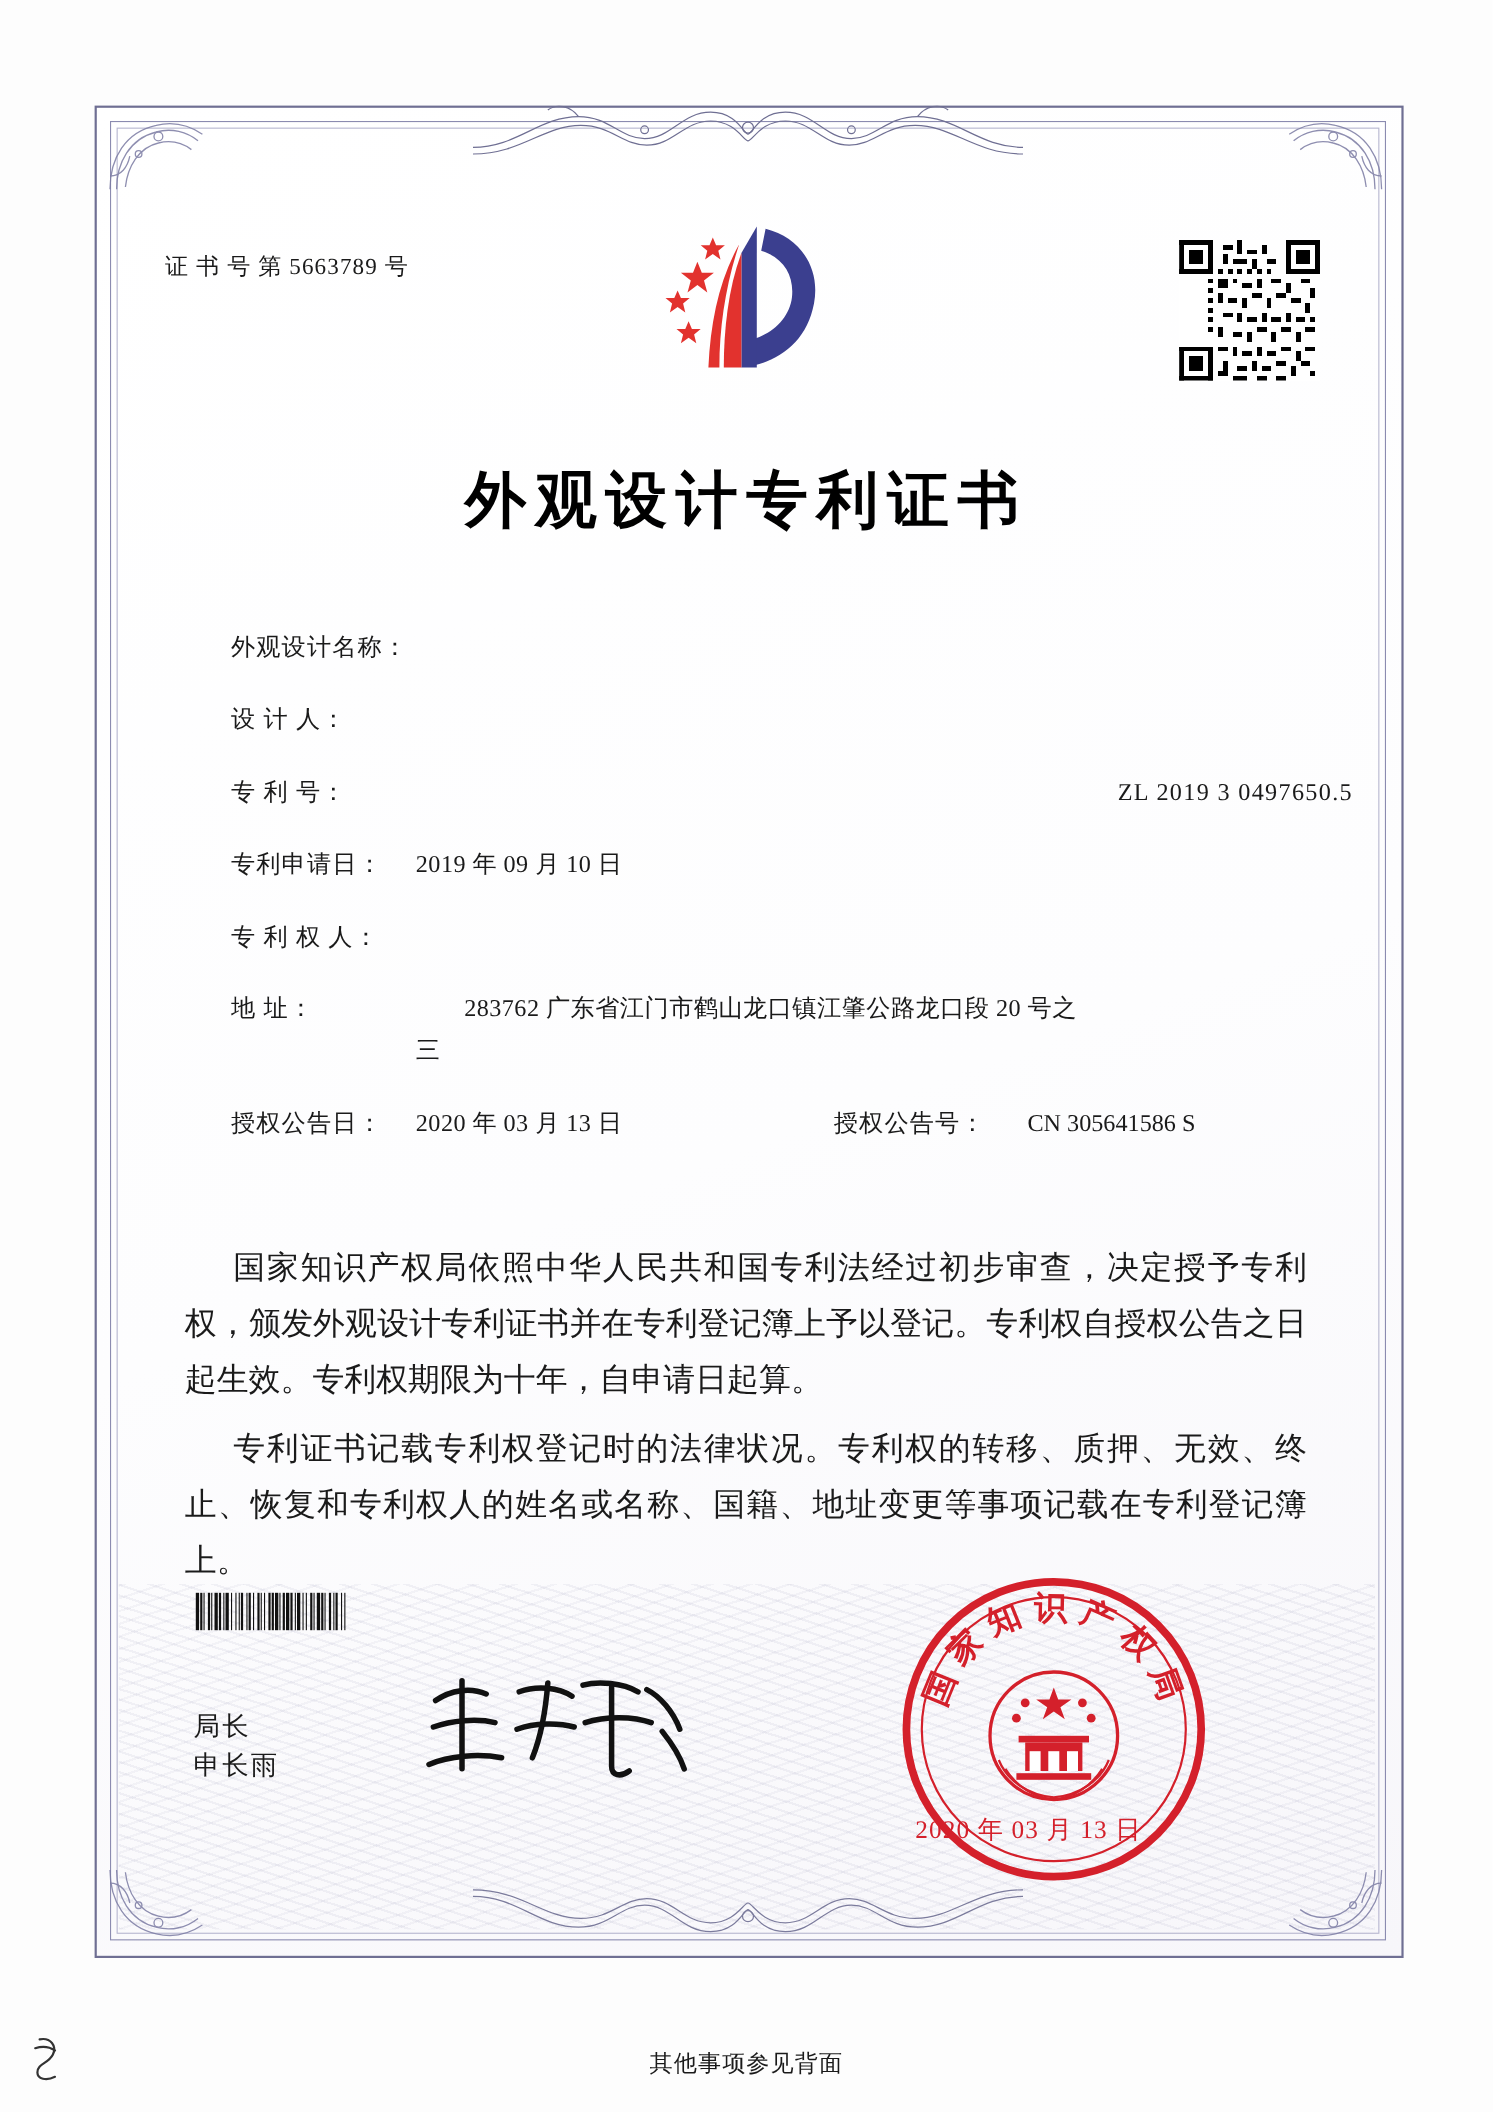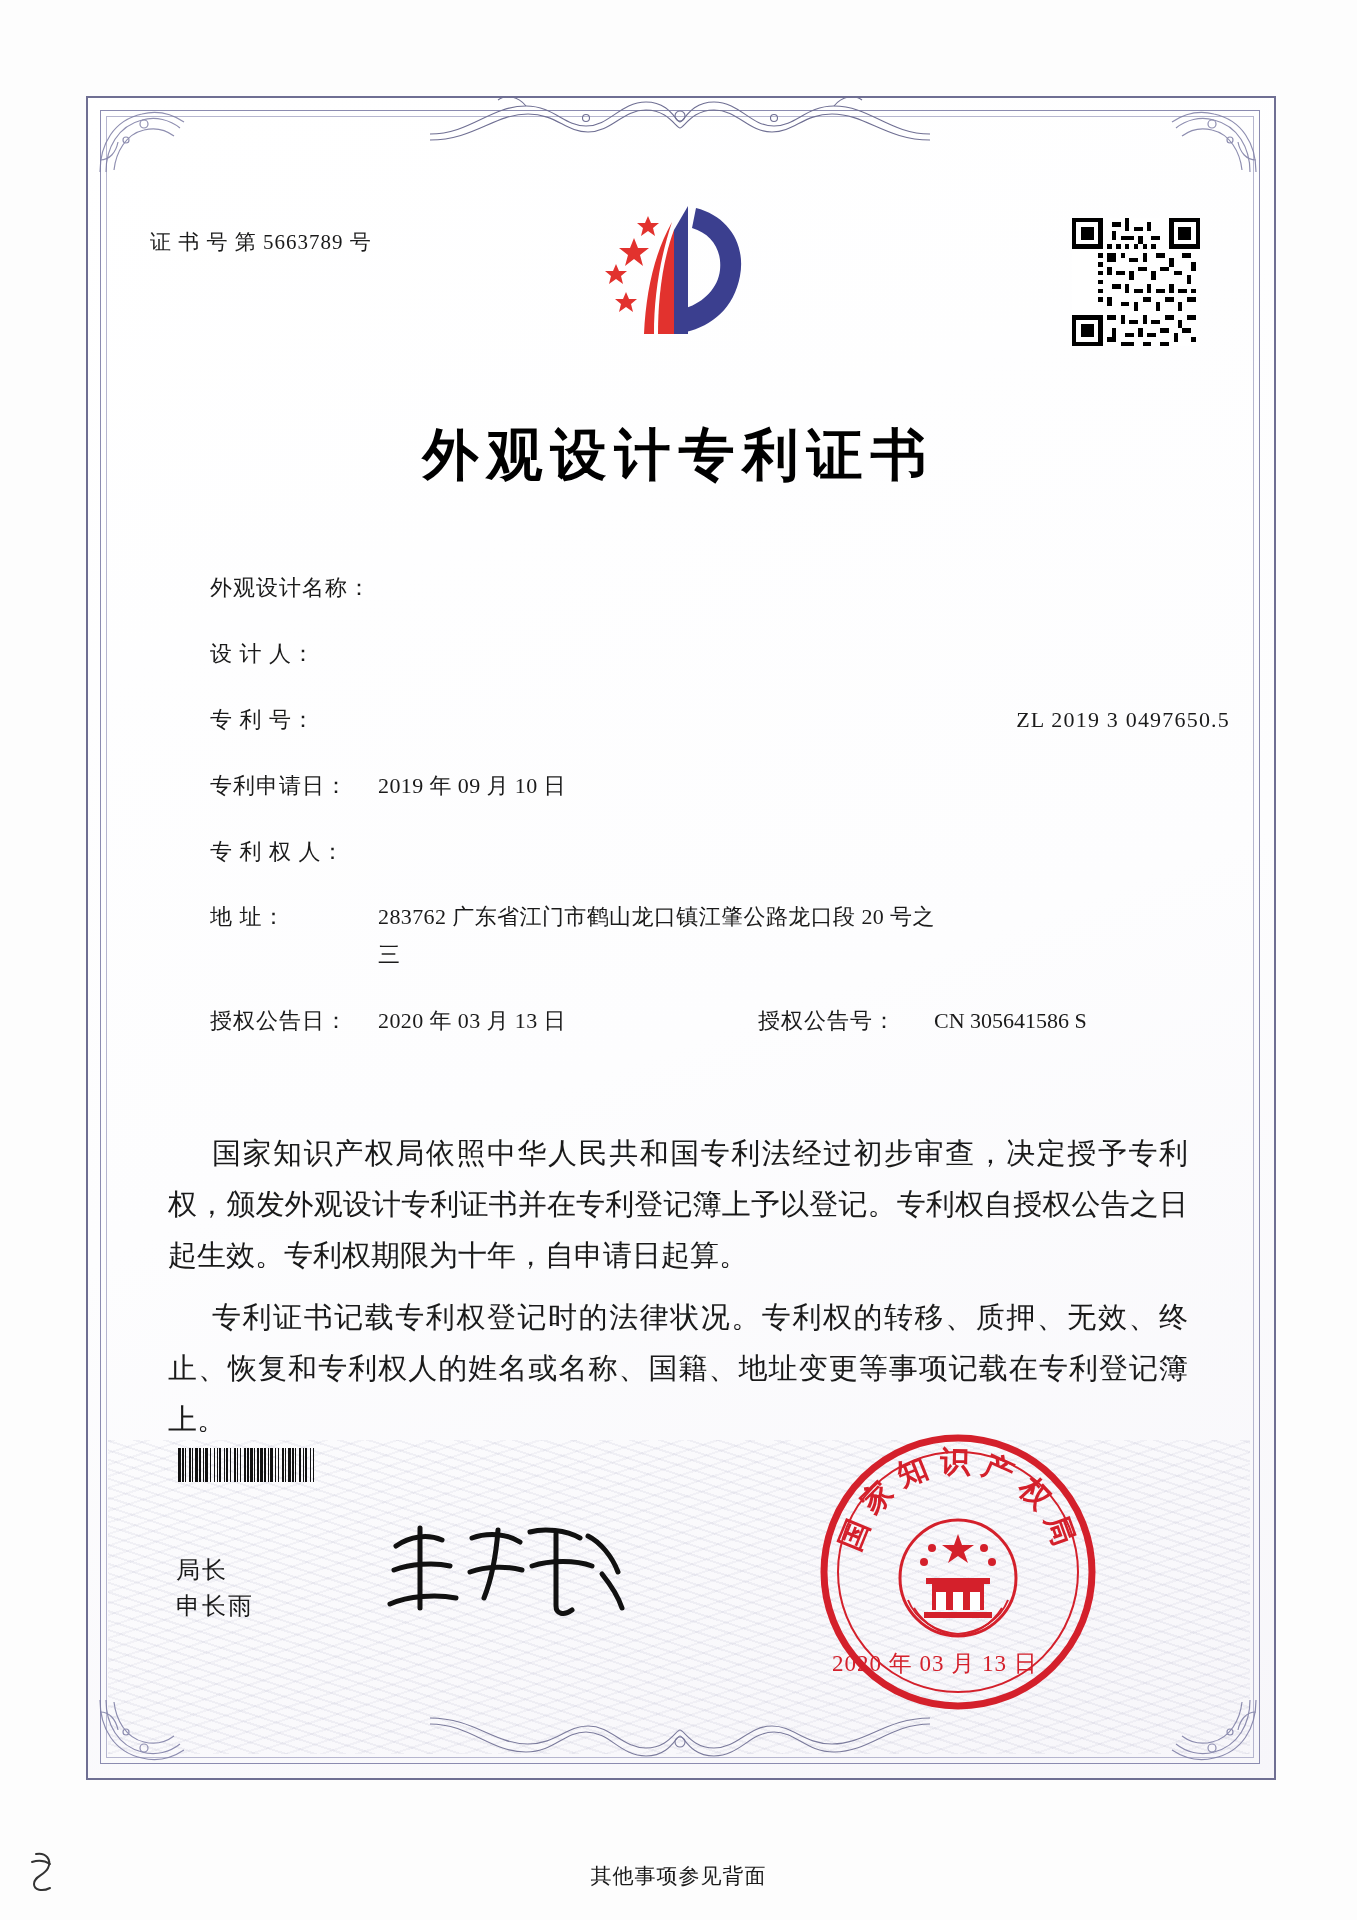--- a/index.html
+++ b/index.html
@@ -462,21 +462,21 @@
 
     <div class="field-row">
       <div class="field-label">专利申请日：</div>
       <div class="field-value">2019 年 09 月 10 日</div>
     </div>
 
     <div class="field-row">
       <div class="field-label">专 利 权 人：</div>
     </div>
 
-    <div class="field-row" style="margin-bottom:6px;">
+    <div class="field-row" style="margin-bottom:6px;gap:44px;">
       <div class="field-label">地        址：</div>
       <div class="field-value">283762 广东省江门市鹤山龙口镇江肇公路龙口段 20 号之</div>
     </div>
     <div class="field-row">
       <div class="addr-second">三</div>
     </div>
 
     <div class="field-row two-col">
       <div class="field-label">授权公告日：</div>
       <div class="field-value">2020 年 03 月 13 日</div>

